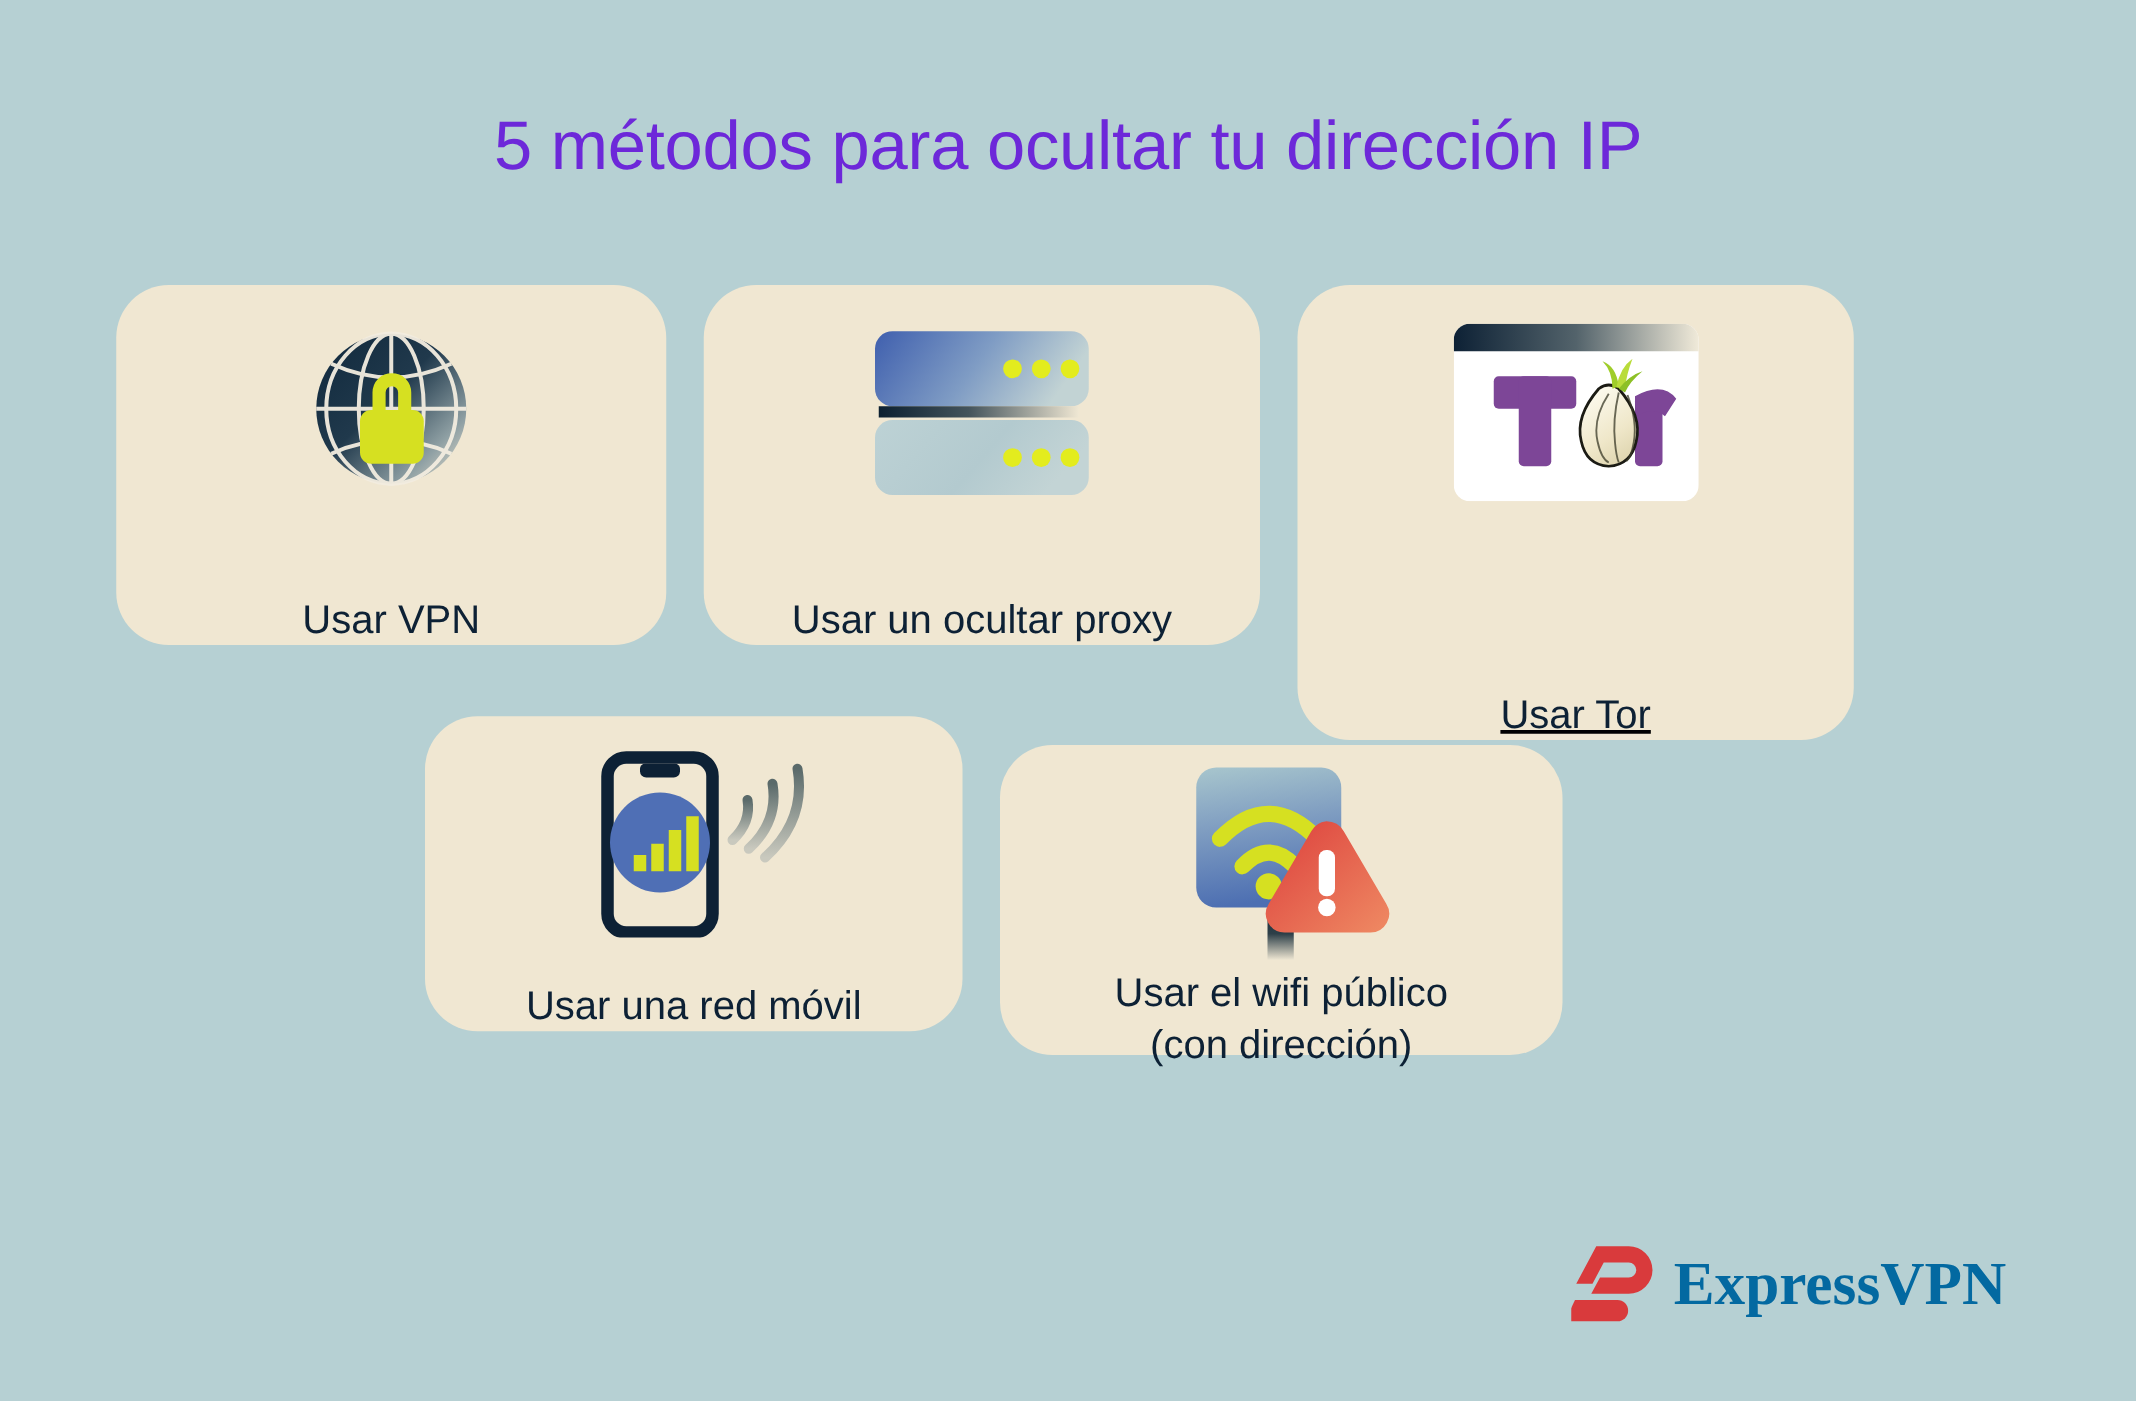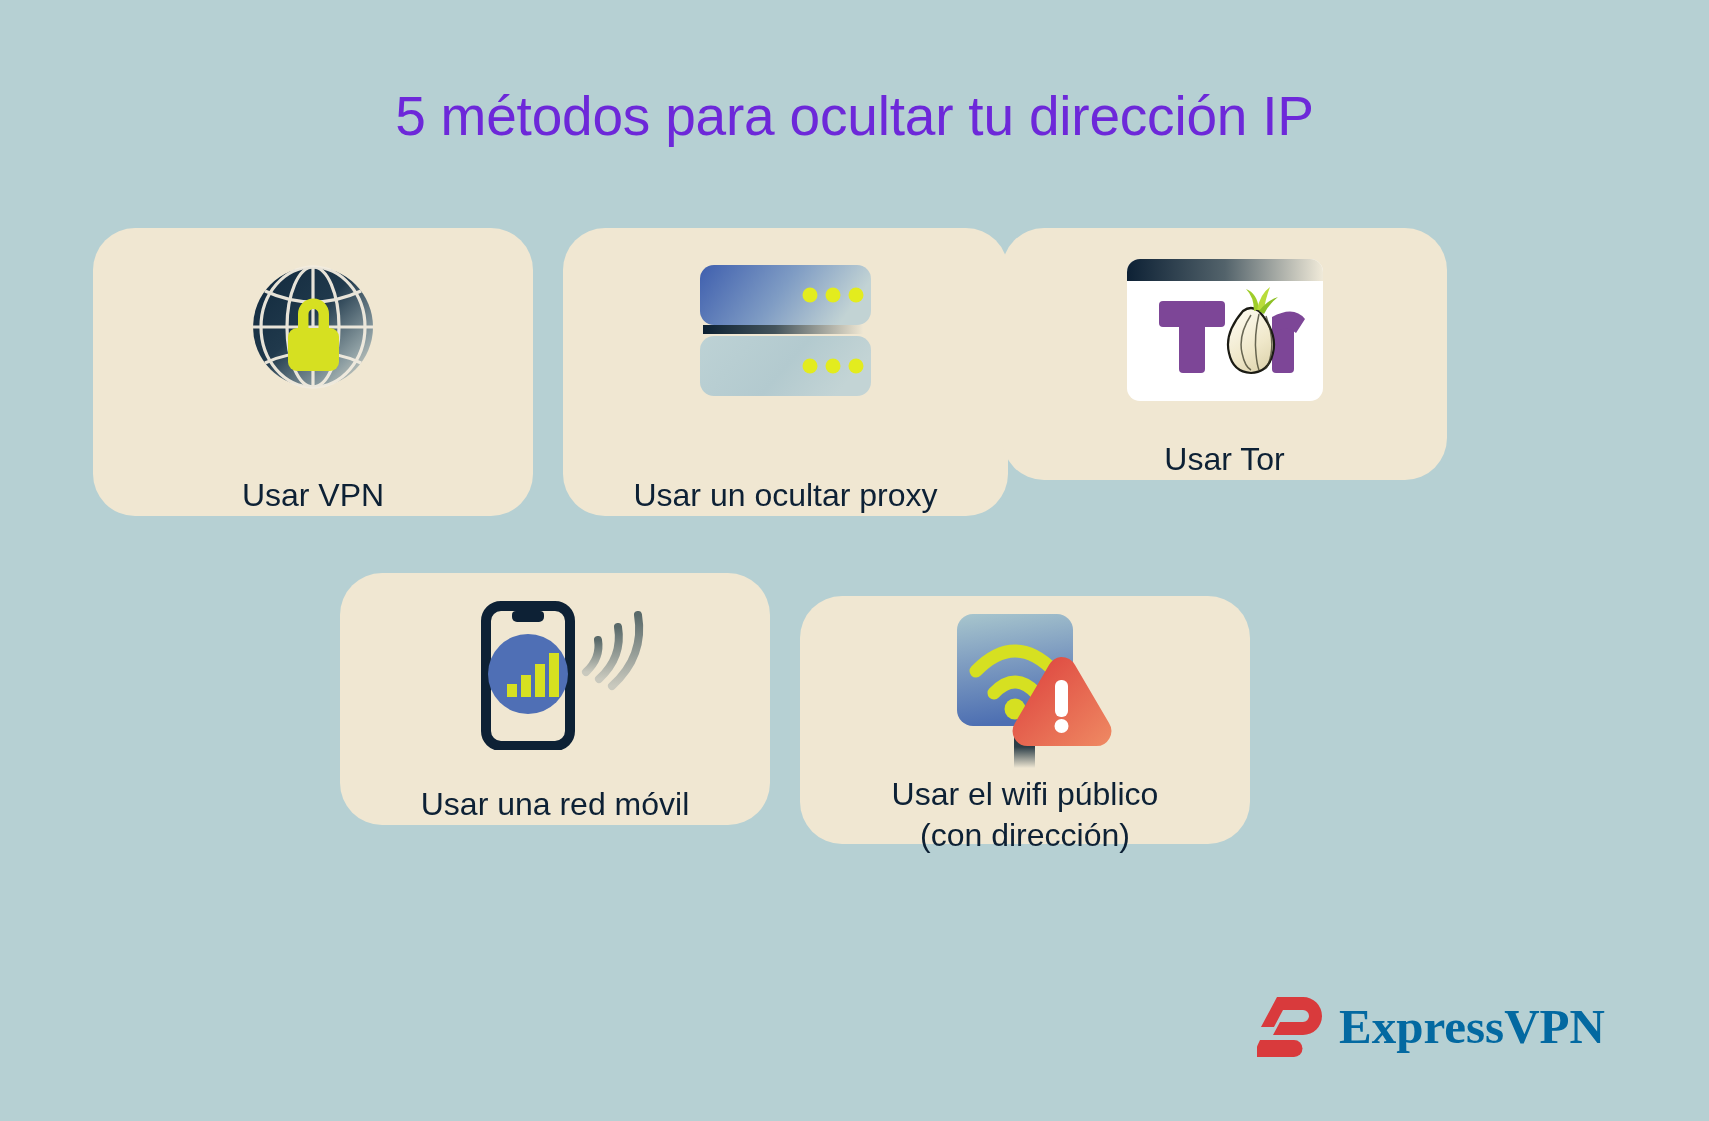--- a/index.html
+++ b/index.html
@@ -36,21 +36,21 @@
     background: #f0e7d2;
     border-radius: 42px;
     display: flex;
     flex-direction: column;
     align-items: center;
     justify-content: space-between;
   }
   
   .card-vpn   { left: 93px;  top: 228px; width: 440px; height: 288px; }
   .card-proxy { left: 563px; top: 228px; width: 445px; height: 288px; }
-  .card-tor   { left: 1002px;top: 228px; width: 445px; height: 252px; }
+  .card-tor   { left: 1038px;top: 228px; width: 445px; height: 364px; text-decoration: underline; }
   
   .card-mobile{ left: 340px; top: 573px; width: 430px; height: 252px; }
   .card-wifi  { left: 800px; top: 596px; width: 450px; height: 248px; }
 
   .icon-wrap {
     height: 160px;
     display: flex;
     align-items: center;
     justify-content: center;
     width: 100%;

